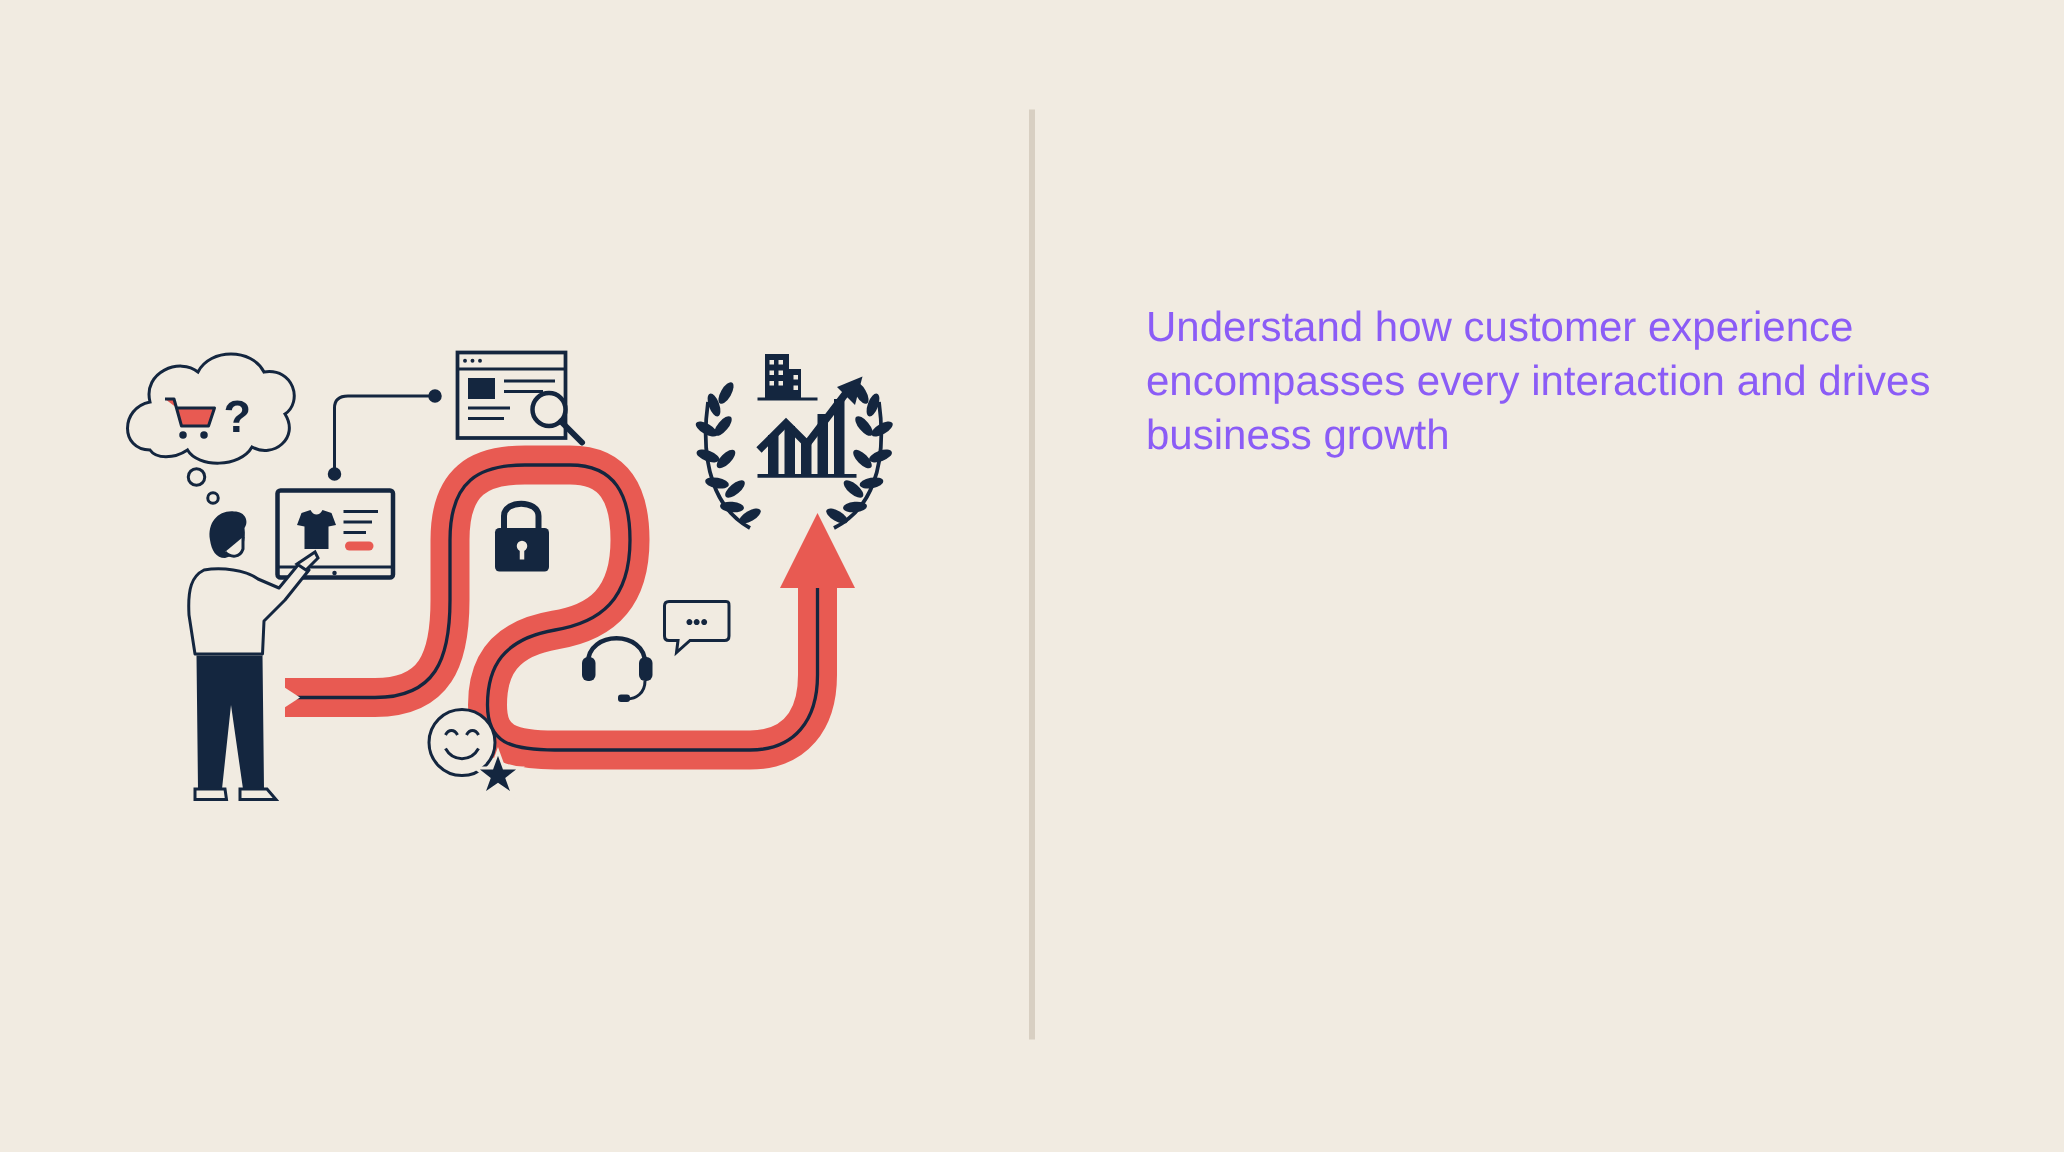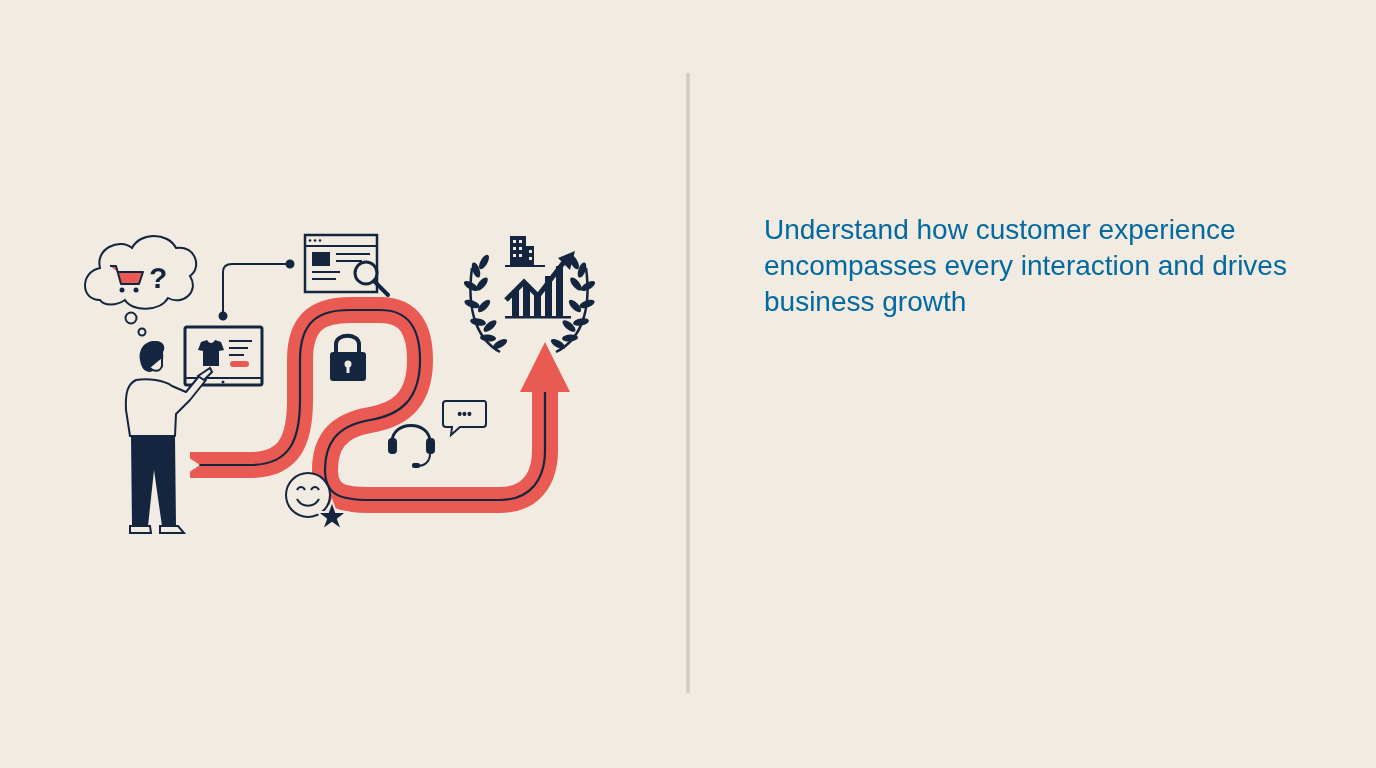--- a/index.html
+++ b/index.html
@@ -18,25 +18,25 @@
   .title {
     margin:0;
     font-family:"Liberation Sans", sans-serif;
     font-weight:700;
     font-size:54px;
     line-height:68px;
     color:#14263f;
     letter-spacing:-0.5px;
   }
   .subtitle {
-    margin:22px 0 0 0;
+    margin:10px 0 0 0;
     font-family:"Liberation Sans", sans-serif;
     font-size:28px;
     line-height:36px;
-    color:#0369a1;
+    color:#8b5cf6;
     width:540px;
   }
 </style>
 </head>
 <body>
 
 <div class="illus">
   <svg width="688" height="768" viewBox="0 0 688 768" xmlns="http://www.w3.org/2000/svg">
 
     <g>

